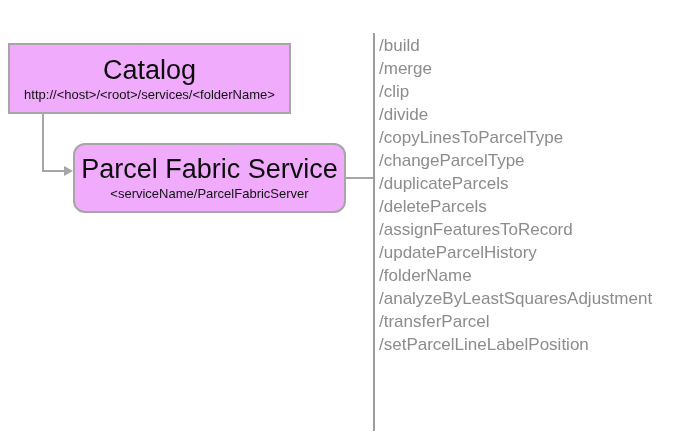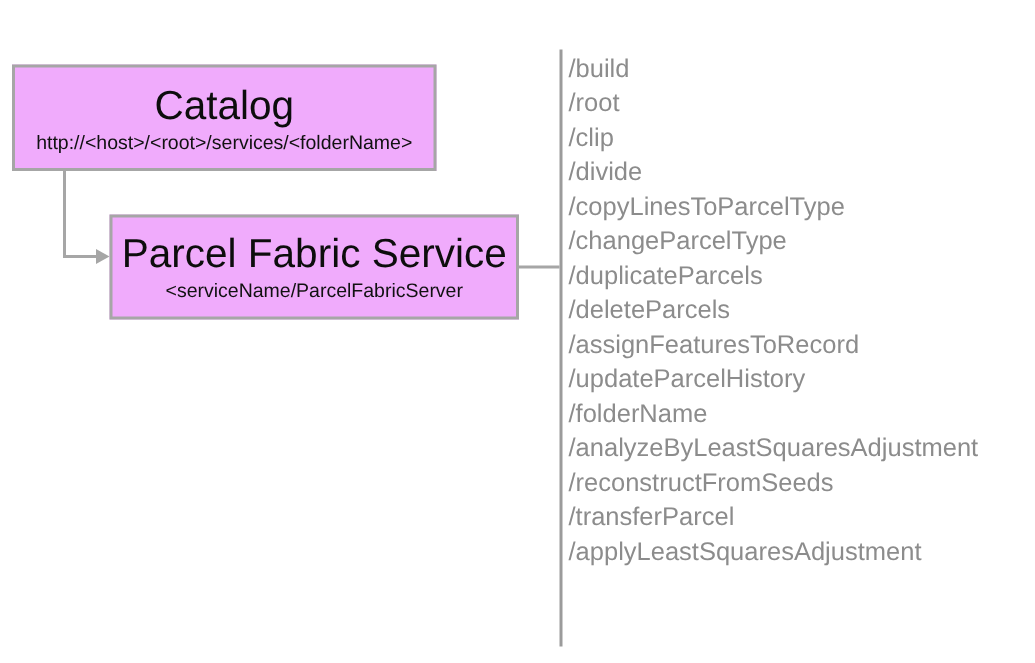--- a/index.html
+++ b/index.html
@@ -30,20 +30,21 @@
     left: 8px;
     top: 43px;
     width: 283px;
     height: 71px;
   }
   .node-service {
     left: 73px;
     top: 143px;
     width: 273px;
     height: 70px;
+    border-radius: 12px;
   }
   .node-title {
     color: #0d0d0d;
     font-size: 27px;
     line-height: 31px;
     white-space: nowrap;
   }
   .node-subtitle {
     color: #111111;
     font-size: 13px;
@@ -119,29 +120,28 @@
     <div class="node-title">Parcel Fabric Service</div>
     <div class="node-subtitle">&lt;serviceName/ParcelFabricServer</div>
   </div>
 
   <div class="line connector-h2"></div>
 
   <div class="line divider"></div>
 
   <div class="endpoint-list">
       <div class="endpoint-item">/build</div>
-      <div class="endpoint-item">/root</div>
+      <div class="endpoint-item">/merge</div>
       <div class="endpoint-item">/clip</div>
       <div class="endpoint-item">/divide</div>
       <div class="endpoint-item">/copyLinesToParcelType</div>
       <div class="endpoint-item">/changeParcelType</div>
       <div class="endpoint-item">/duplicateParcels</div>
       <div class="endpoint-item">/deleteParcels</div>
       <div class="endpoint-item">/assignFeaturesToRecord</div>
       <div class="endpoint-item">/updateParcelHistory</div>
       <div class="endpoint-item">/folderName</div>
       <div class="endpoint-item">/analyzeByLeastSquaresAdjustment</div>
-      <div class="endpoint-item">/reconstructFromSeeds</div>
       <div class="endpoint-item">/transferParcel</div>
-      <div class="endpoint-item">/applyLeastSquaresAdjustment</div>
+      <div class="endpoint-item">/setParcelLineLabelPosition</div>
     </div>
 
 </div>
 
 </body></html>

